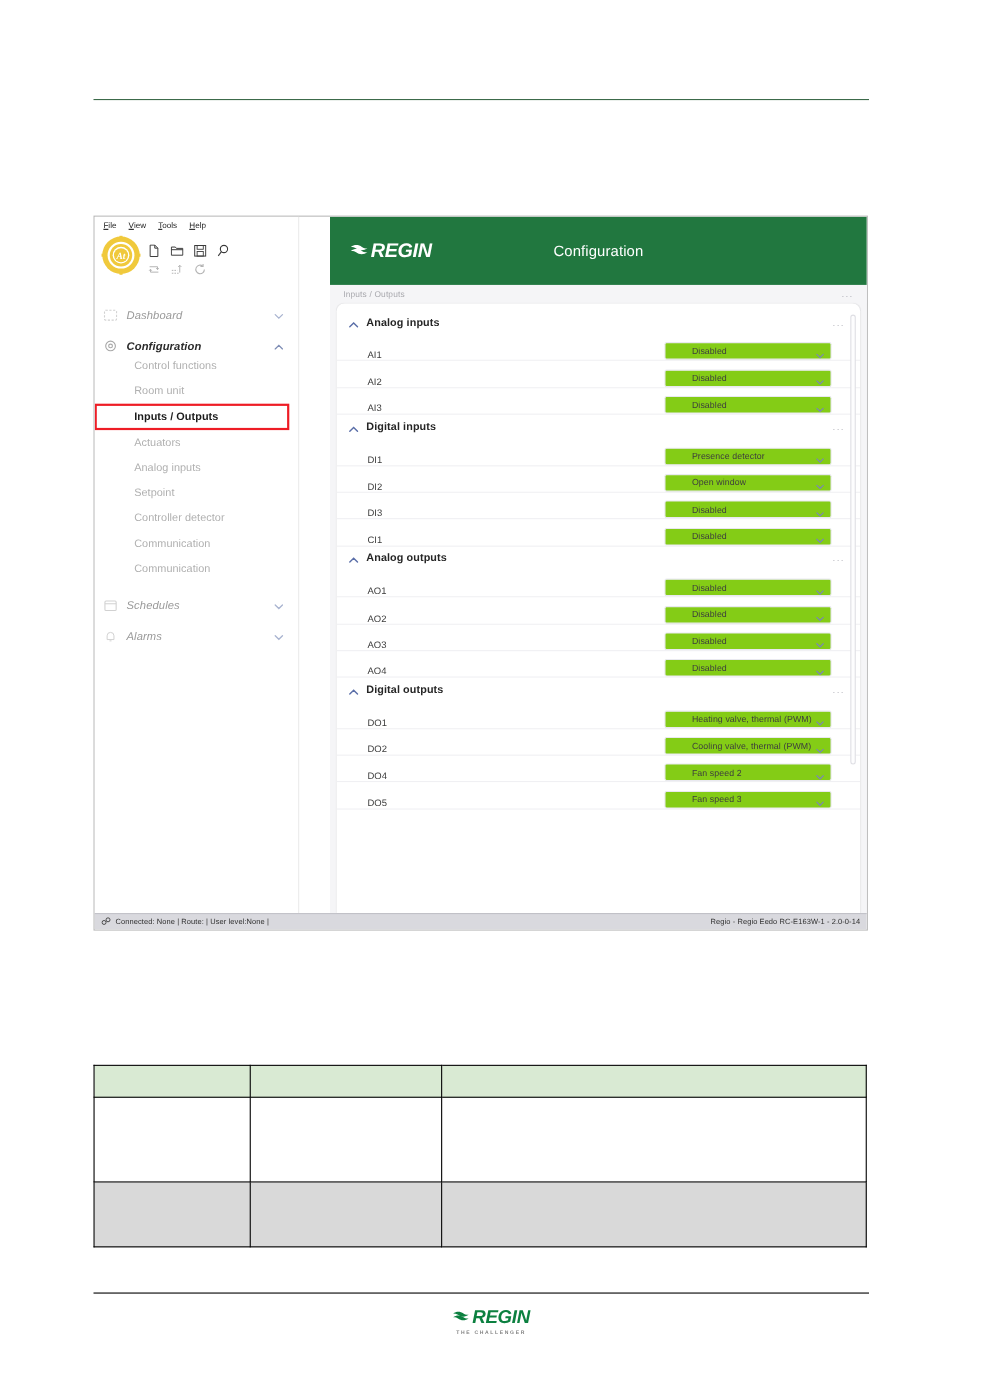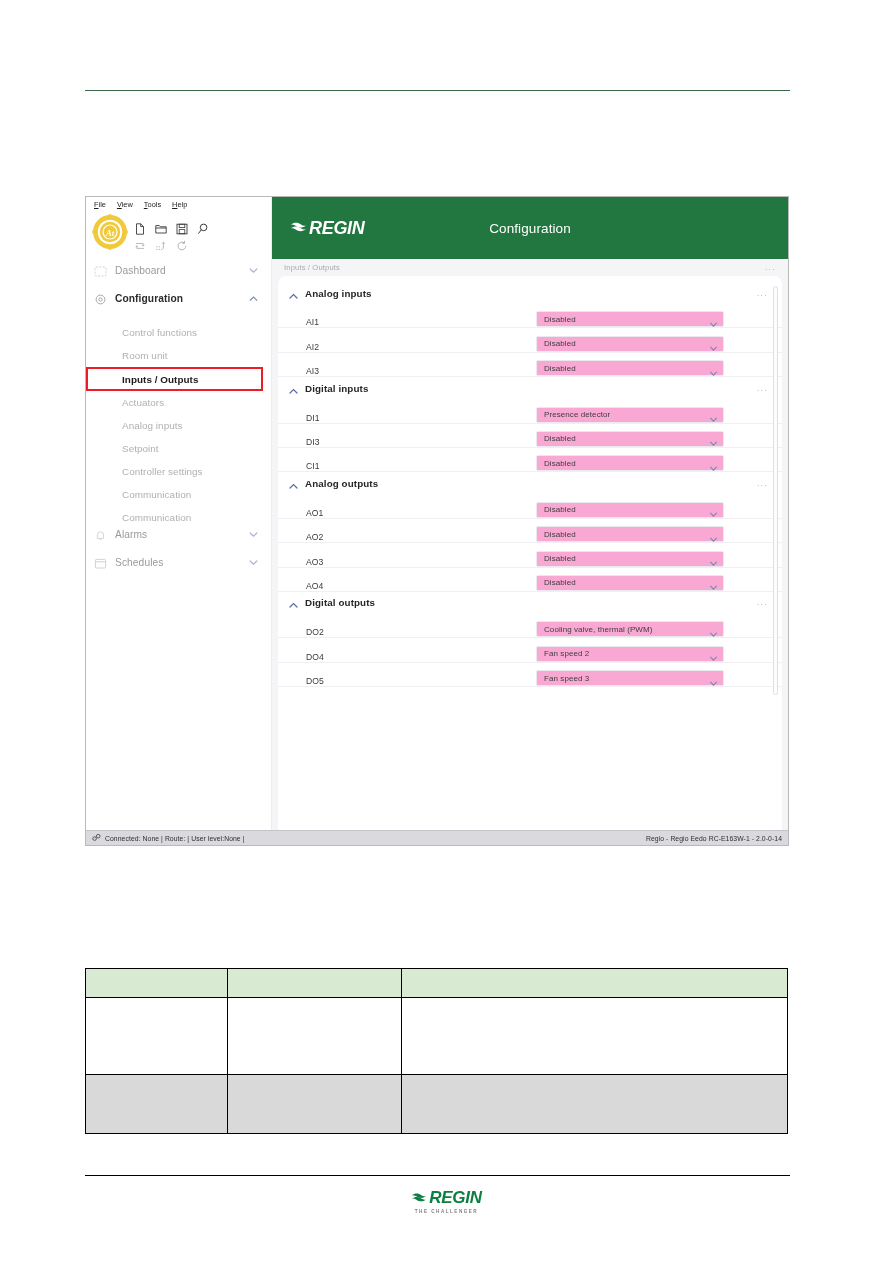--- a/index.html
+++ b/index.html
@@ -79,20 +79,21 @@
     color: #2a2a2a;
     line-height: 1;
   }
   .win-btn svg { display: block; }
 
   
   .app-body {
     flex: 1;
     display: flex;
     min-height: 0;
+    gap: 28px;
   }
 
   
   .left-panel {
     width: 186px;
     flex: none;
     background: #ffffff;
     border-right: 1px solid #ececec;
     display: flex;
     flex-direction: column;
@@ -134,25 +135,26 @@
 
   
   .nav {
     padding-top: 8px;
     font-size: 9.6px;
     flex: 1;
     overflow: hidden;
   }
   .nav-group {
     display: flex;
-    align-items: flex-start;
+    align-items: flex-end;
     height: 28px;
     padding: 0 12px 0 8px;
     box-sizing: border-box;
     position: relative;
+    font-style: italic;
   }
   .nav-group .nav-ico {
     width: 13px; height: 13px;
     flex: none;
     margin-right: 8px;
     opacity: .45;
   }
   .nav-group-label {
     color: #9a9a9a;
     font-size: 10.2px;
@@ -306,26 +308,27 @@
     color: #3b3b3b;
     width: 230px;
     flex: none;
     letter-spacing: .1px;
   }
   .io-select {
     flex: 1;
     height: 16px;
     border: 1px solid #e9e9ef;
     border-radius: 2px;
-    background: #f9a8d4;
-    display: flex;
-    align-items: center;
-    padding: 0 5px 0 7px;
+    background: #84cc16;
+    display: flex;
+    align-items: center;
+    padding: 0 5px 0 24px;
     box-sizing: border-box;
     max-width: 188px;
+    margin-left: 40px;
   }
   .io-select-value {
     font-size: 8px;
     color: #3d3d3d;
     letter-spacing: .08px;
     white-space: nowrap;
     overflow: hidden;
   }
   .io-select-chev {
     margin-left: auto;
@@ -567,54 +570,54 @@
               </svg>
           </span>
         </div>
 
         <div class="nav-child">Control functions</div>
         <div class="nav-child">Room unit</div>
         <div class="nav-child selected">Inputs / Outputs</div>
         <div class="nav-child">Actuators</div>
         <div class="nav-child">Analog inputs</div>
         <div class="nav-child">Setpoint</div>
-        <div class="nav-child">Controller settings</div>
+        <div class="nav-child">Controller detector</div>
         <div class="nav-child">Communication</div>
         <div class="nav-child">Communication</div>
 
+
+        <div class="nav-group">
+          <span class="nav-ico">
+            <svg width="13" height="13" viewBox="0 0 13 13">
+                <rect x="1.4" y="2.4" width="10.2" height="8.6" rx="1" fill="none" stroke="#9a9a9a" stroke-width="1"></rect>
+                <path d="M1.4 4.8h10.2" stroke="#9a9a9a" stroke-width="1" fill="none"></path>
+              </svg>
+          </span>
+          <span class="nav-group-label">Schedules</span>
+          <span class="chev">
+            <svg width="11" height="11" viewBox="0 0 11 11">
+                <path d="M2.2 4L5.5 7.2 8.8 4" fill="none" stroke="currentColor" stroke-width="1.2" stroke-linecap="round"></path>
+              </svg>
+          </span>
+        </div>
 
         <div class="nav-group">
           <span class="nav-ico">
             <svg width="13" height="13" viewBox="0 0 13 13">
                 <path d="M3.4 9.4h6.2V6a3.1 3.1 0 0 0-6.2 0z" fill="none" stroke="#9a9a9a" stroke-width=".9"></path>
                 <path d="M5.6 10.6h1.8" stroke="#9a9a9a" stroke-width=".9" fill="none"></path>
               </svg>
           </span>
           <span class="nav-group-label">Alarms</span>
           <span class="chev">
             <svg width="11" height="11" viewBox="0 0 11 11">
                 <path d="M2.2 4L5.5 7.2 8.8 4" fill="none" stroke="currentColor" stroke-width="1.2" stroke-linecap="round"></path>
               </svg>
           </span>
         </div>
-
-        <div class="nav-group">
-          <span class="nav-ico">
-            <svg width="13" height="13" viewBox="0 0 13 13">
-                <rect x="1.4" y="2.4" width="10.2" height="8.6" rx="1" fill="none" stroke="#9a9a9a" stroke-width="1"></rect>
-                <path d="M1.4 4.8h10.2" stroke="#9a9a9a" stroke-width="1" fill="none"></path>
-              </svg>
-          </span>
-          <span class="nav-group-label">Schedules</span>
-          <span class="chev">
-            <svg width="11" height="11" viewBox="0 0 11 11">
-                <path d="M2.2 4L5.5 7.2 8.8 4" fill="none" stroke="currentColor" stroke-width="1.2" stroke-linecap="round"></path>
-              </svg>
-          </span>
-        </div>
       </div>
     </div>
 
     <div class="content-side">
 
       <div class="green-header">
         <div class="regin-logo">
           <span>
             <svg width="17" height="16" viewBox="0 0 17 16">
               <path d="M1 6.6c3-2.4 7-2.4 10 0 1.5 1.2 3.4 1.5 5 .9-3 2.6-7.2 2.7-10.3.3C4.3 7 2.6 6.6 1 6.6z" fill="#ffffff"></path>
@@ -683,20 +686,29 @@
           <div class="io-row">
             <span class="io-label">DI1</span>
             <span class="io-select">
               <span class="io-select-value">Presence detector</span>
               <span class="io-select-chev"><svg width="9" height="9" viewBox="0 0 9 9">
                     <path d="M1.6 3.2L4.5 6.1 7.4 3.2" fill="none" stroke="currentColor" stroke-width="1.1" stroke-linecap="round"></path>
                   </svg></span>
             </span>
           </div>
           <div class="io-row">
+            <span class="io-label">DI2</span>
+            <span class="io-select">
+              <span class="io-select-value">Open window</span>
+              <span class="io-select-chev"><svg width="9" height="9" viewBox="0 0 9 9">
+                    <path d="M1.6 3.2L4.5 6.1 7.4 3.2" fill="none" stroke="currentColor" stroke-width="1.1" stroke-linecap="round"></path>
+                  </svg></span>
+            </span>
+          </div>
+          <div class="io-row">
             <span class="io-label">DI3</span>
             <span class="io-select">
               <span class="io-select-value">Disabled</span>
               <span class="io-select-chev"><svg width="9" height="9" viewBox="0 0 9 9">
                     <path d="M1.6 3.2L4.5 6.1 7.4 3.2" fill="none" stroke="currentColor" stroke-width="1.1" stroke-linecap="round"></path>
                   </svg></span>
             </span>
           </div>
           <div class="io-row">
             <span class="io-label">CI1</span>
@@ -755,20 +767,29 @@
           </div>
 
           <div class="section-head">
             <span class="sec-chev">
               <svg width="11" height="11" viewBox="0 0 11 11">
                   <path d="M2 7L5.5 3.6 9 7" fill="none" stroke="currentColor" stroke-width="1.3" stroke-linecap="round"></path>
                 </svg>
             </span>
             <span class="sec-title">Digital outputs</span>
             <span class="sec-dots">...</span>
+          </div>
+          <div class="io-row">
+            <span class="io-label">DO1</span>
+            <span class="io-select">
+              <span class="io-select-value">Heating valve, thermal (PWM)</span>
+              <span class="io-select-chev"><svg width="9" height="9" viewBox="0 0 9 9">
+                    <path d="M1.6 3.2L4.5 6.1 7.4 3.2" fill="none" stroke="currentColor" stroke-width="1.1" stroke-linecap="round"></path>
+                  </svg></span>
+            </span>
           </div>
           <div class="io-row">
             <span class="io-label">DO2</span>
             <span class="io-select">
               <span class="io-select-value">Cooling valve, thermal (PWM)</span>
               <span class="io-select-chev"><svg width="9" height="9" viewBox="0 0 9 9">
                     <path d="M1.6 3.2L4.5 6.1 7.4 3.2" fill="none" stroke="currentColor" stroke-width="1.1" stroke-linecap="round"></path>
                   </svg></span>
             </span>
           </div>

